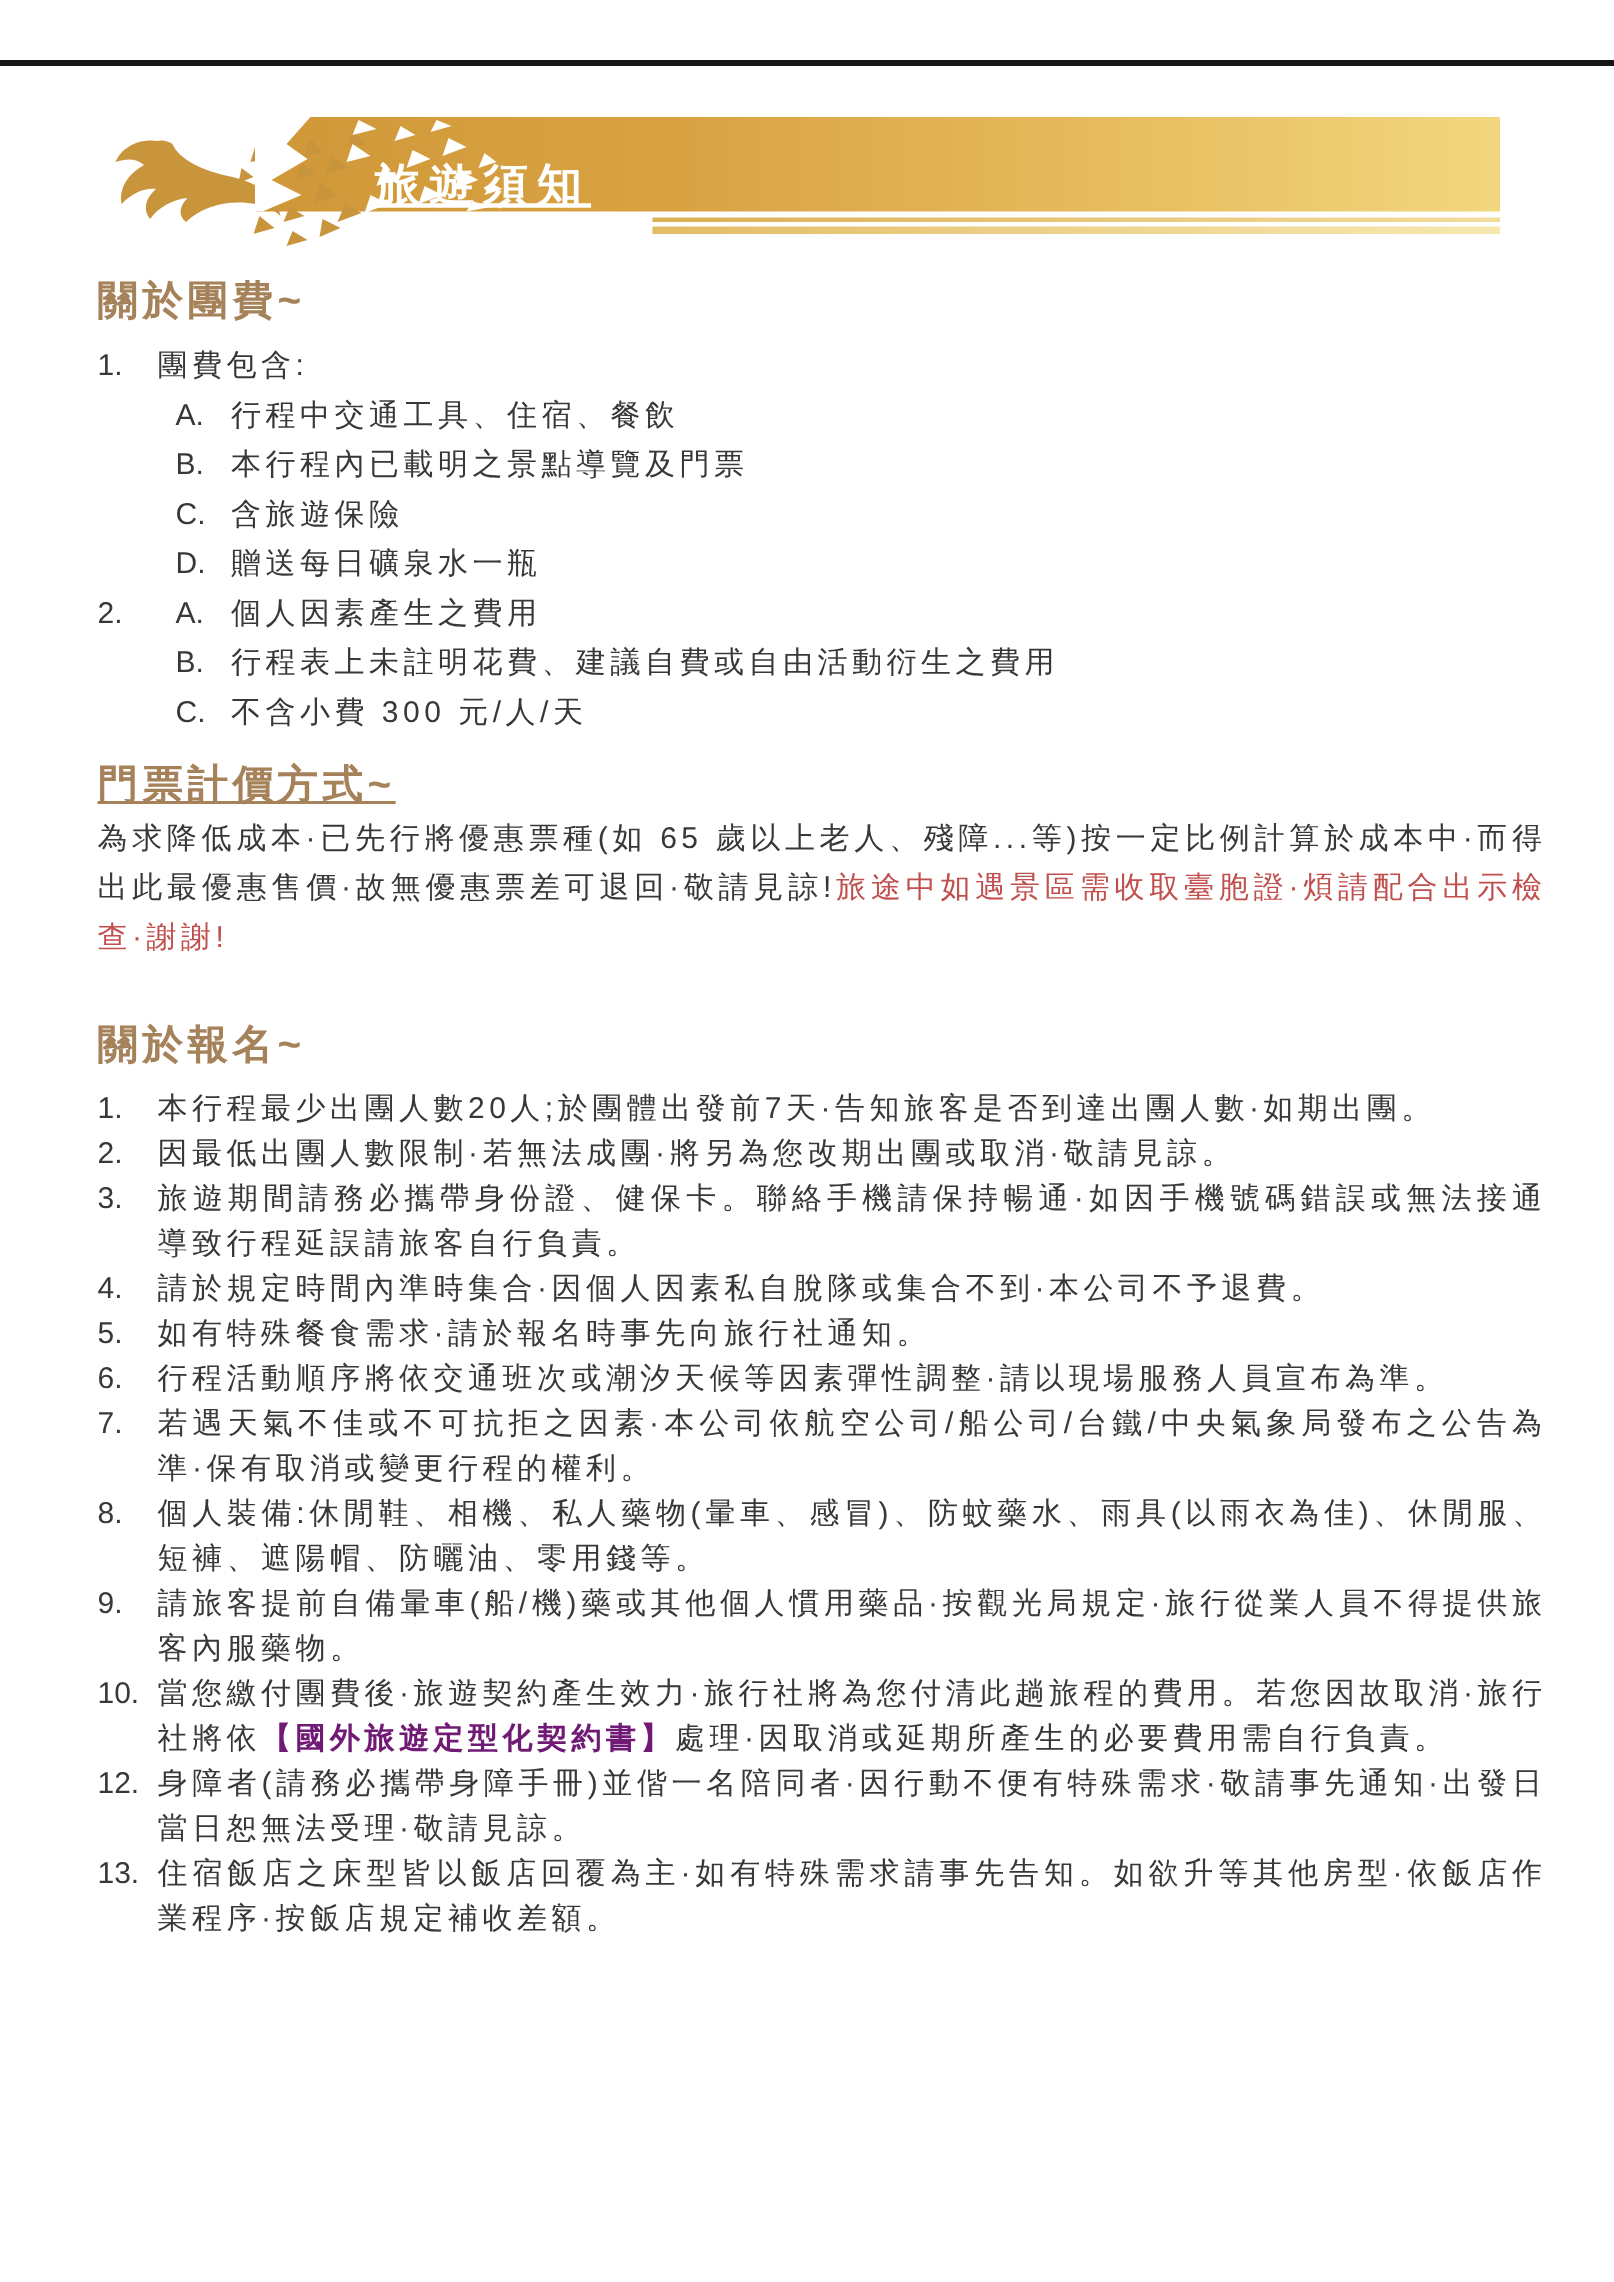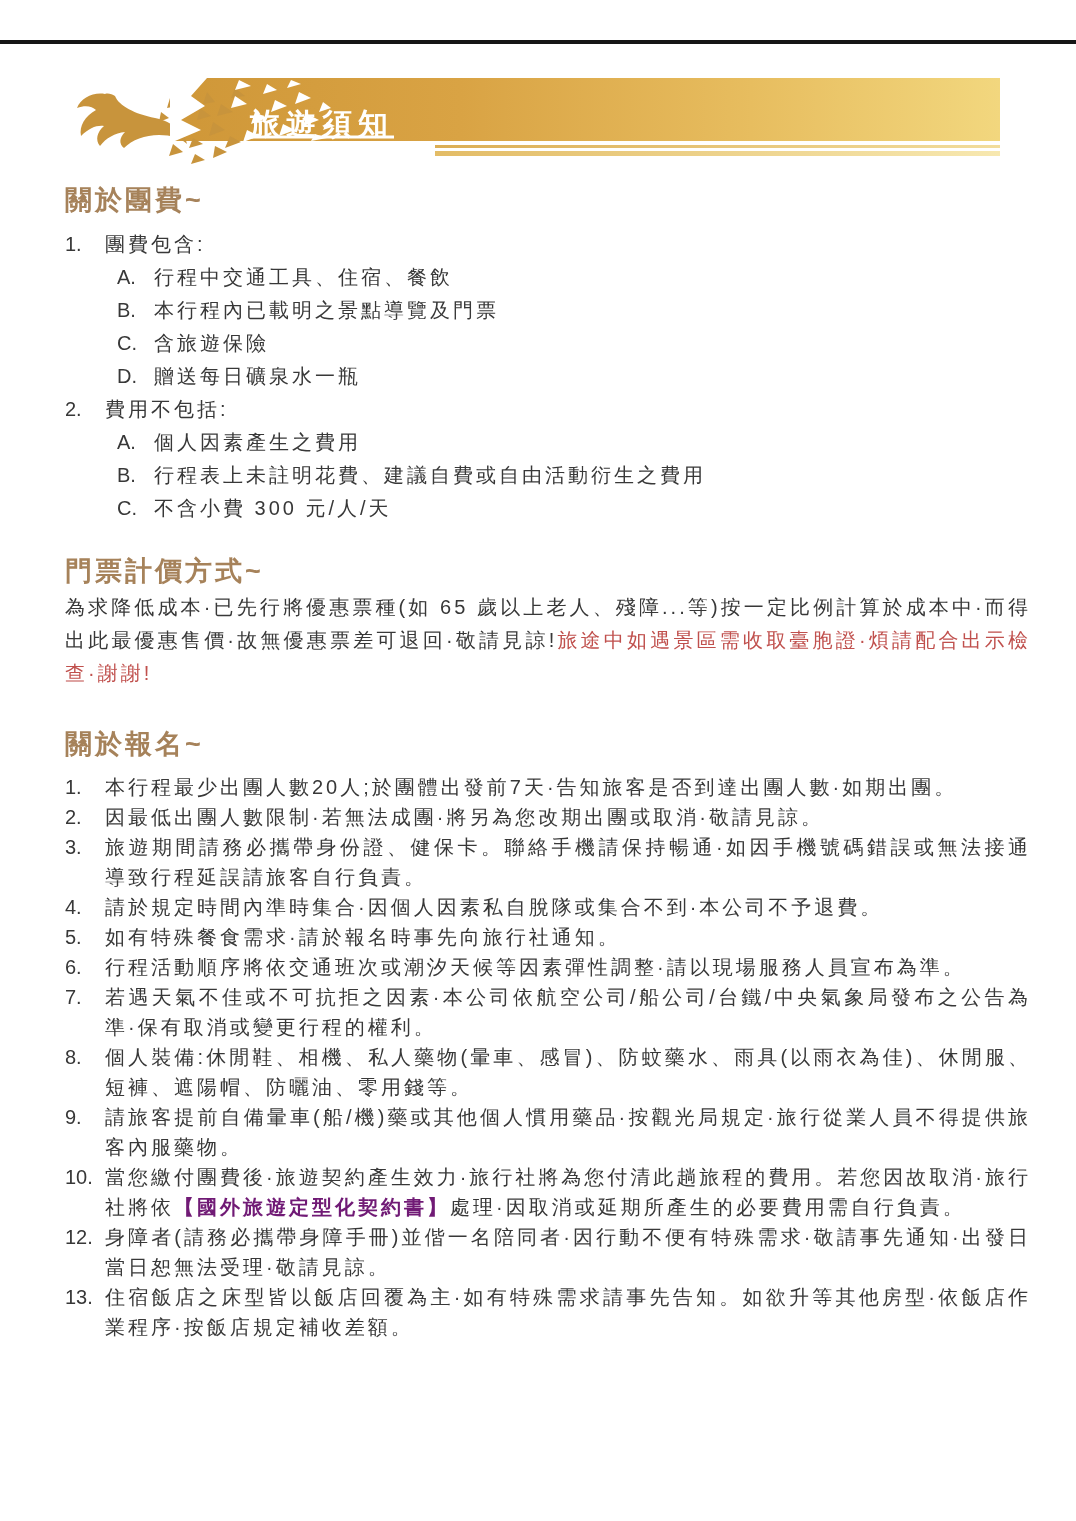--- a/index.html
+++ b/index.html
@@ -28,21 +28,21 @@
     background:linear-gradient(90deg,#e3bc66,#f7e8b0); }
   .banner-art { position:absolute; left:0; top:0; z-index:2; }
 
   
   main { padding:0 45px 0 65px; }
   h2.section-heading {
     color:#a6825a; font-size:27px; font-weight:bold; letter-spacing:3px;
     line-height:36px;
   }
   #heading-fees { margin-top:12px; }
-  #heading-ticket { margin-top:28px; }
+  #heading-ticket { margin-top:13px;text-decoration:underline; }
   #heading-registration { margin-top:36px; }
 
   .body-text { font-size:20px; letter-spacing:3px; line-height:33px; text-align:justify; }
 
   .list { margin-top:10px; }
   .li { display:flex; align-items:flex-start; }
   .num { flex:0 0 40px; letter-spacing:0; }
   .li-body { flex:1; min-width:0; }
   .sublist { margin-left:12px; }
   .sublist .num { flex:0 0 37px; }
@@ -145,21 +145,20 @@
                 <div class="li-body">
                   <div class="li-text"><span class="seg">贈送每日礦泉水一瓶</span></div>
                 </div>
               </div>
             </div>
           </div>
         </div>
         <div class="li">
           <span class="num">2.</span>
           <div class="li-body">
-            <div class="li-text"><span class="seg">費用不包括:</span></div>
             <div class="sublist">
               <div class="li">
                 <span class="num">A.</span>
                 <div class="li-body">
                   <div class="li-text"><span class="seg">個人因素產生之費用</span></div>
                 </div>
               </div>
               <div class="li">
                 <span class="num">B.</span>
                 <div class="li-body">

